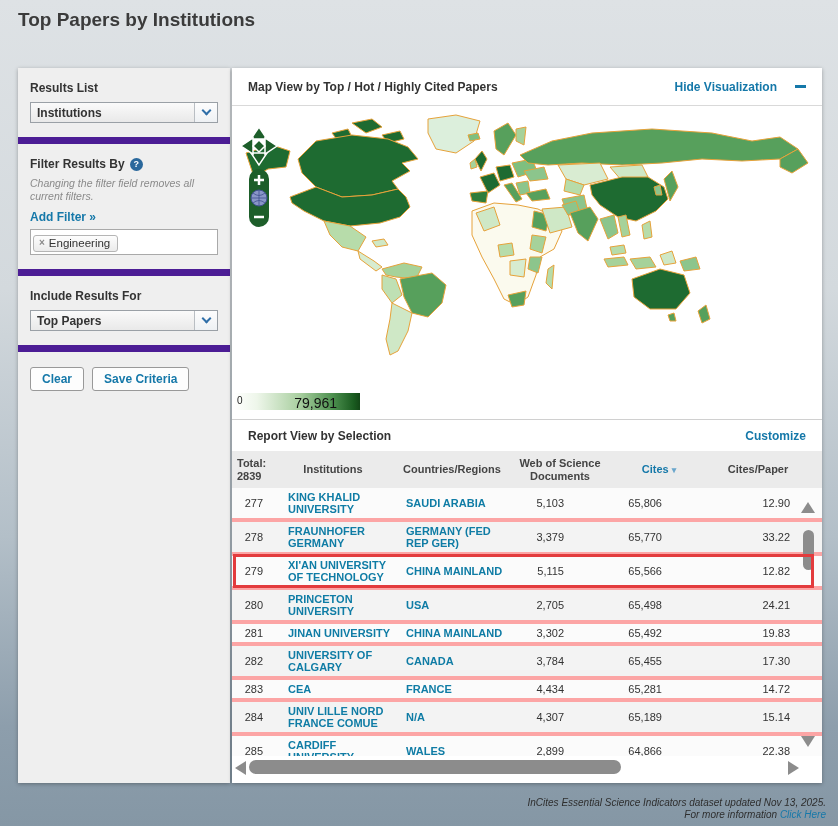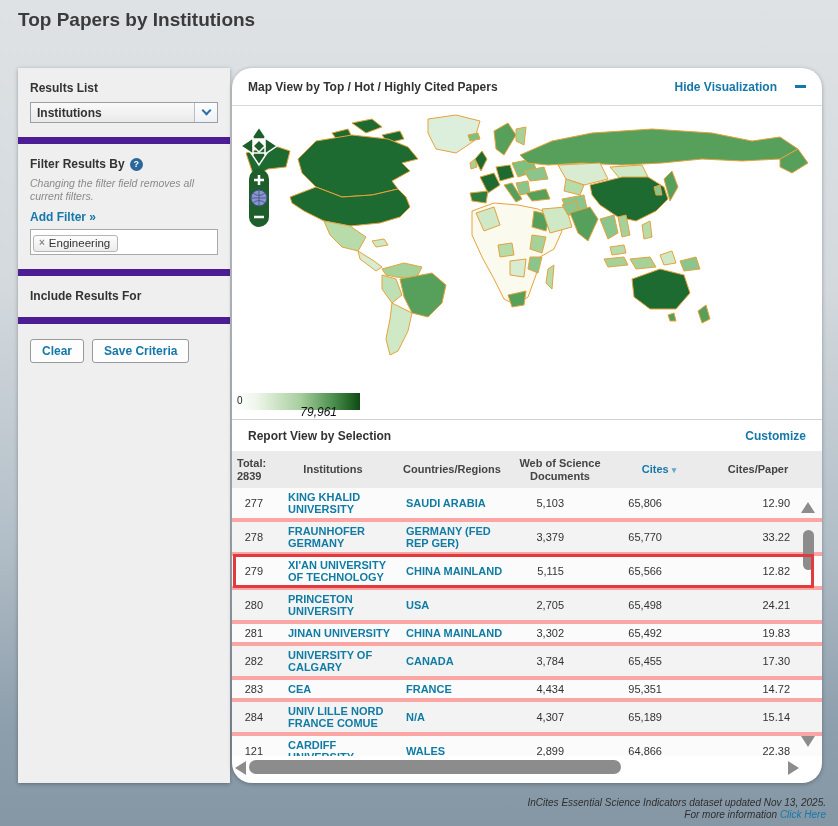--- a/index.html
+++ b/index.html
@@ -29,30 +29,30 @@
   .q-icon { width:13px; height:13px; border-radius:50%; background:#2a689c; color:#fff; font-size:9px; font-weight:bold; display:inline-flex; align-items:center; justify-content:center; }
   .sb-note { margin-top:6px; font-size:10.5px; font-style:italic; color:#8a8a8a; line-height:13px; }
   .add-filter { margin-top:7px; font-size:12px; font-weight:bold; color:#1578a9; cursor:pointer; display:inline-block; }
   .filter-box { margin-top:4px; background:#fff; border:1px solid #a9a9a9; padding:2px; min-height:24px; }
   .filter-tag { display:inline-flex; align-items:center; gap:4px; border:1px solid #b5b5b5; border-radius:3px; background:linear-gradient(#fdfdfd,#ebebeb); padding:1px 7px 2px 5px; font-size:11.5px; color:#333; cursor:pointer; }
   .tag-x { color:#8a8a8a; font-weight:bold; font-size:10px; }
   .btn-row { display:flex; gap:8px; padding-top:2px; }
   .btn { border:1px solid #999; border-radius:3px; background:#fdfdfd; color:#1578a9; font-weight:bold; font-size:12px; padding:4px 11px; cursor:pointer; font-family:"Liberation Sans",sans-serif; }
 
   
-  .main { position:absolute; left:232px; top:68px; width:590px; height:715px; background:#fff; box-shadow:0 1px 4px rgba(0,0,0,.3);border-radius:20px; }
+  .main { position:absolute; left:232px; top:68px; width:590px; height:715px; background:#fff; box-shadow:0 1px 4px rgba(0,0,0,.3); }
   .map-header { height:38px; display:flex; align-items:center; justify-content:space-between; padding:0 16px; border-bottom:1px solid #d9d9d9; }
   .map-title { font-size:12px; font-weight:bold; color:#333; }
   .hide-viz { font-size:12px; font-weight:bold; color:#1578a9; display:flex; align-items:center; gap:18px; cursor:pointer; }
   .minus-bar { width:11px; height:3px; background:#1578a9; display:inline-block; }
   .map-area { position:absolute; left:0; top:39px; width:590px; height:284px; overflow:hidden; background:#fff; }
   .legend { position:absolute; left:2px; top:325px; width:126px; height:17px;
     background:linear-gradient(to right,#ffffff 0%,#eef6ea 18%,#a9cfa0 52%,#4e9150 78%,#1a5c20 95%,#124616 100%); }
   .legend-min { position:absolute; left:3px; top:2px; font-size:10px; color:#222; }
-  .legend-max { position:absolute; right:23px; top:12px; font-size:12px; color:#111;font-style:italic; }
+  .legend-max { position:absolute; right:23px; top:2px; font-size:14px; color:#111; }
   .legend-divider { position:absolute; left:0; top:351px; width:590px; border-top:1px solid #d0d0d0; }
 
   .report-header { position:absolute; left:0; top:352px; width:590px; height:31px; display:flex; align-items:center; justify-content:space-between; padding:0 16px; }
   .report-title { font-size:12px; font-weight:bold; color:#333; }
   .customize { font-size:12px; font-weight:bold; color:#1578a9; cursor:pointer; }
 
   .thead { position:absolute; left:0; top:383px; width:590px; height:37px; background:#ebebeb;
     display:grid; grid-template-columns:40px 122px 116px 100px 98px 100px; align-items:center; font-size:11px; font-weight:bold; color:#444; }
   .thead .th { text-align:center; line-height:13px; }
   .thead .th-total { text-align:left; padding-left:5px; }
@@ -111,20 +111,26 @@
     <span class="add-filter">Add Filter »</span>
     <div class="filter-box">
       <span class="filter-tag">
         <span class="tag-x">×</span>
         <span>Engineering</span>
       </span>
     </div>
   </div>
   <div class="sb-section">
     <div class="sb-label">Include Results For</div>
+    <div class="dropdown">
+      <div class="dd-label">Top Papers</div>
+      <div class="dd-btn">
+          <span class="chev"></span>
+        </div>
+    </div>
   </div>
   <div class="sb-section">
     <div class="btn-row">
       <button class="btn">Clear</button>
       <button class="btn">Save Criteria</button>
     </div>
   </div>
 </div>
 
 <div class="main">
@@ -317,37 +323,37 @@
     <div class="c num cites">65,455</div>
     <div class="c num cpp">17.30</div>
 
   </div>
 
   <div class="trow">
     <div class="c rank">283</div>
     <div class="c inst"><a>CEA</a></div>
     <div class="c ctry"><a>FRANCE</a></div>
     <div class="c num docs">4,434</div>
-    <div class="c num cites">95,351</div>
+    <div class="c num cites">65,281</div>
     <div class="c num cpp">14.72</div>
 
   </div>
 
   <div class="trow">
     <div class="c rank">284</div>
     <div class="c inst"><a>UNIV LILLE NORD FRANCE COMUE</a></div>
     <div class="c ctry"><a>N/A</a></div>
     <div class="c num docs">4,307</div>
     <div class="c num cites">65,189</div>
     <div class="c num cpp">15.14</div>
 
   </div>
 
   <div class="trow">
-    <div class="c rank">121</div>
+    <div class="c rank">285</div>
     <div class="c inst"><a>CARDIFF UNIVERSITY</a></div>
     <div class="c ctry"><a>WALES</a></div>
     <div class="c num docs">2,899</div>
     <div class="c num cites">64,866</div>
     <div class="c num cpp">22.38</div>
 
   </div>
 </div>
 
   <div class="vscroll-up"></div>

